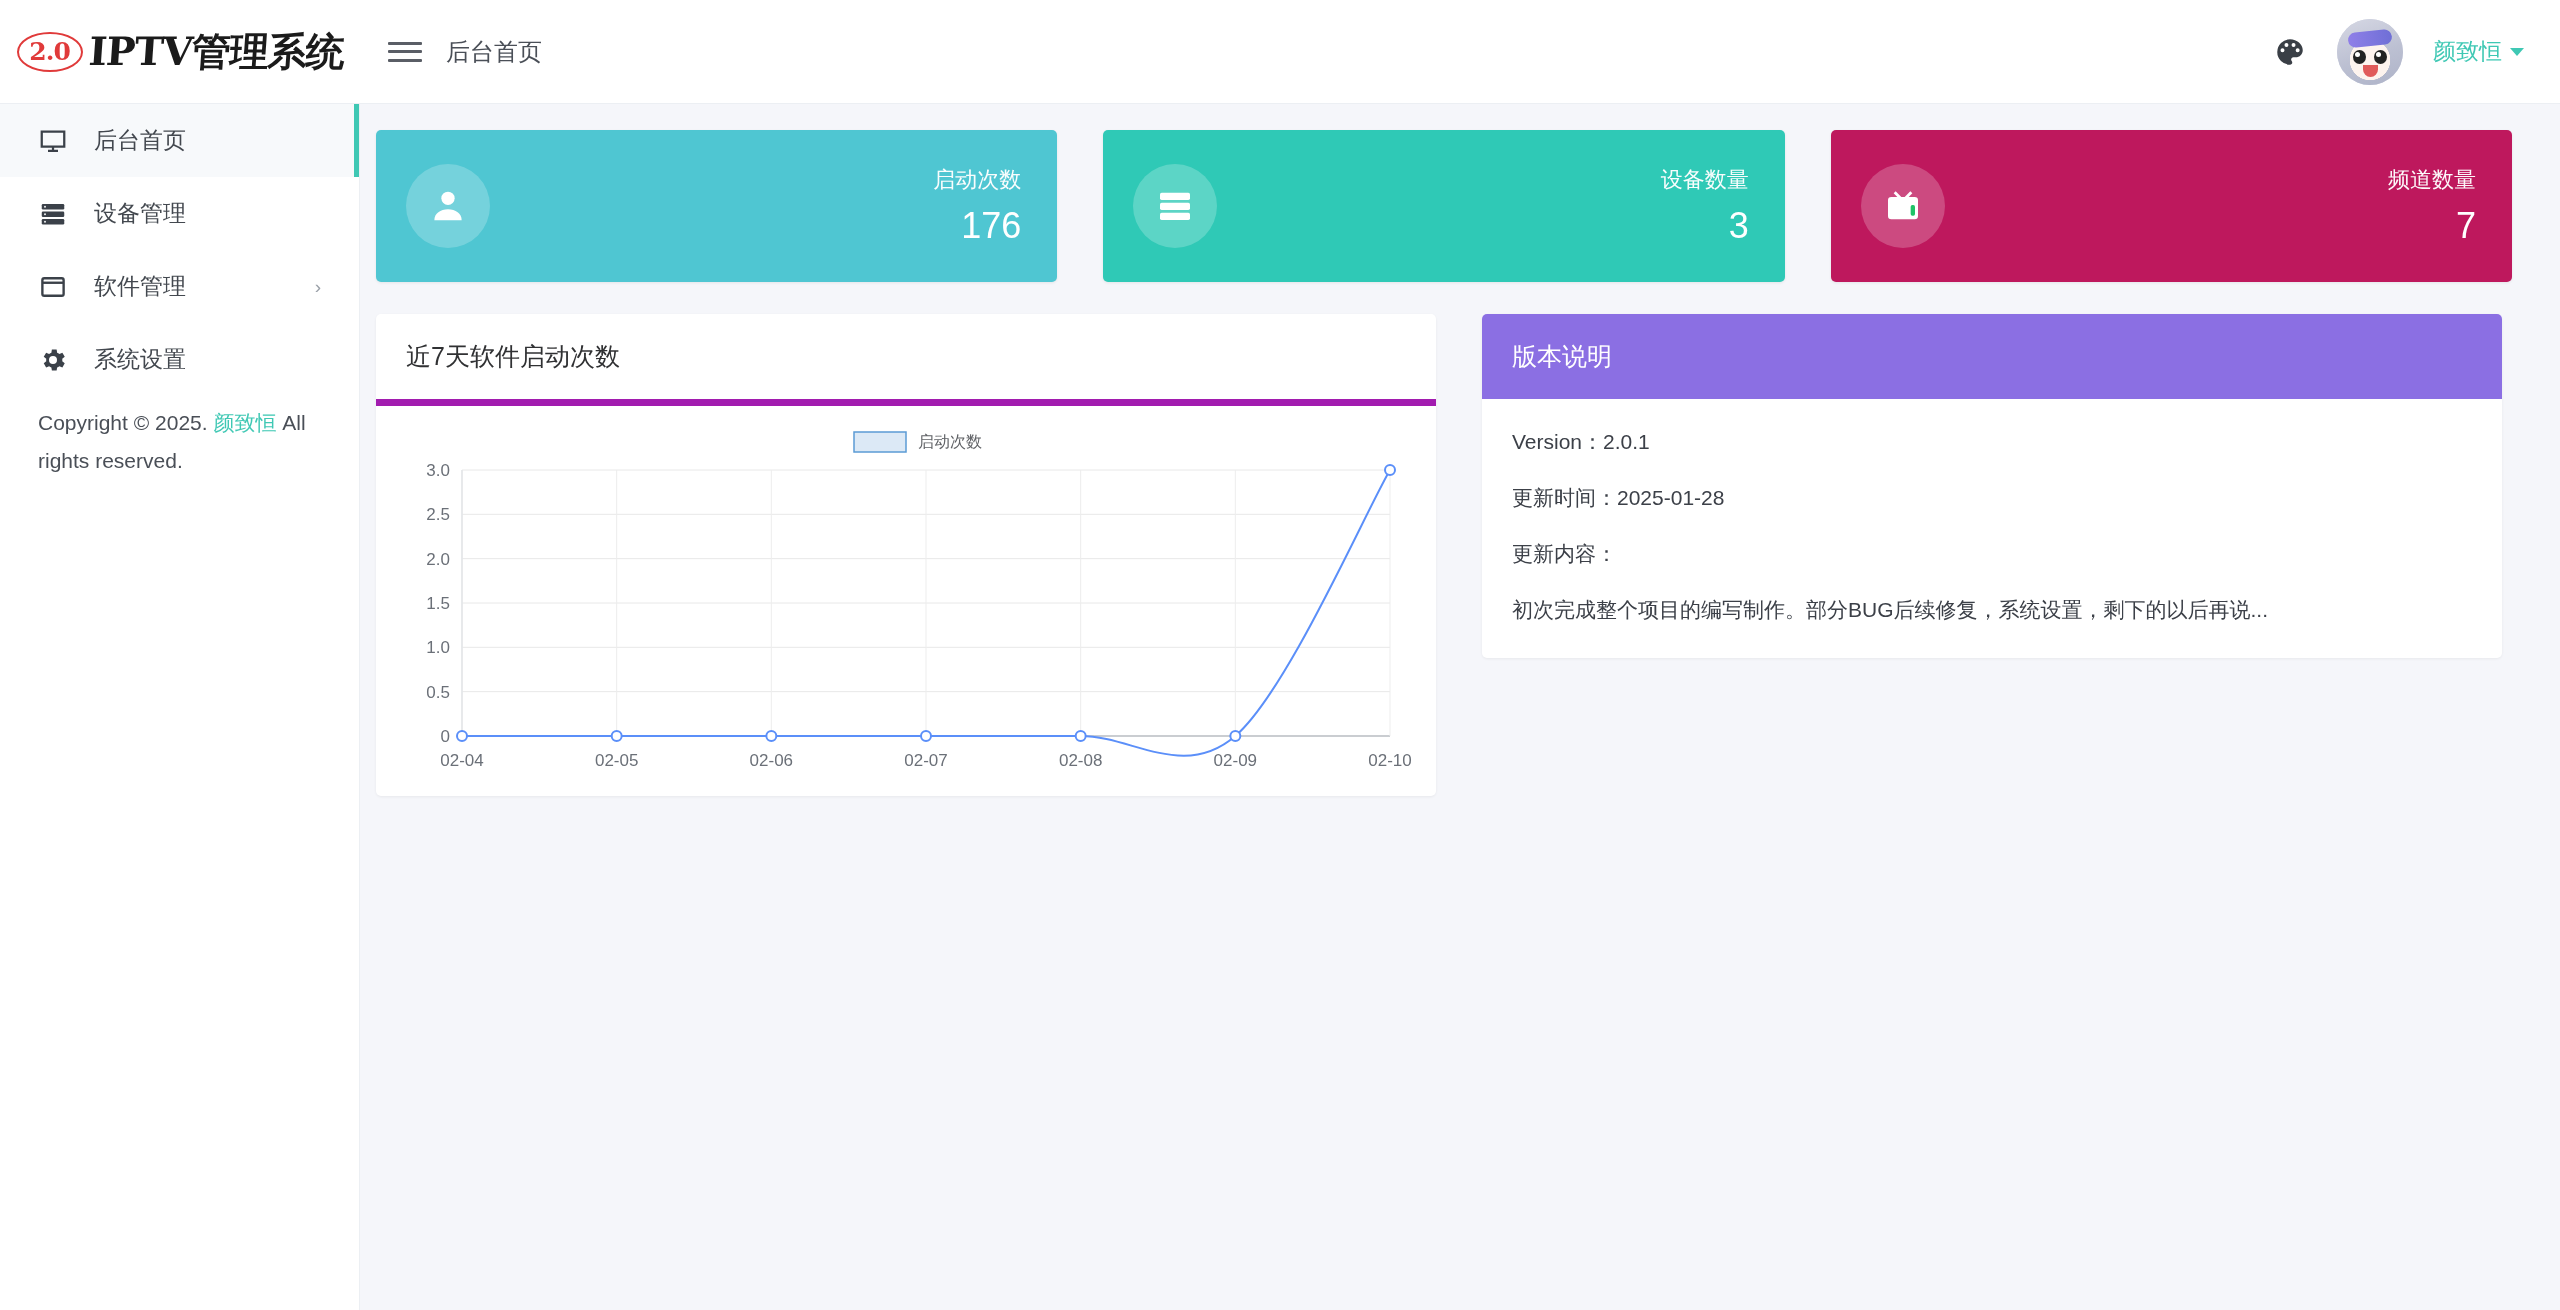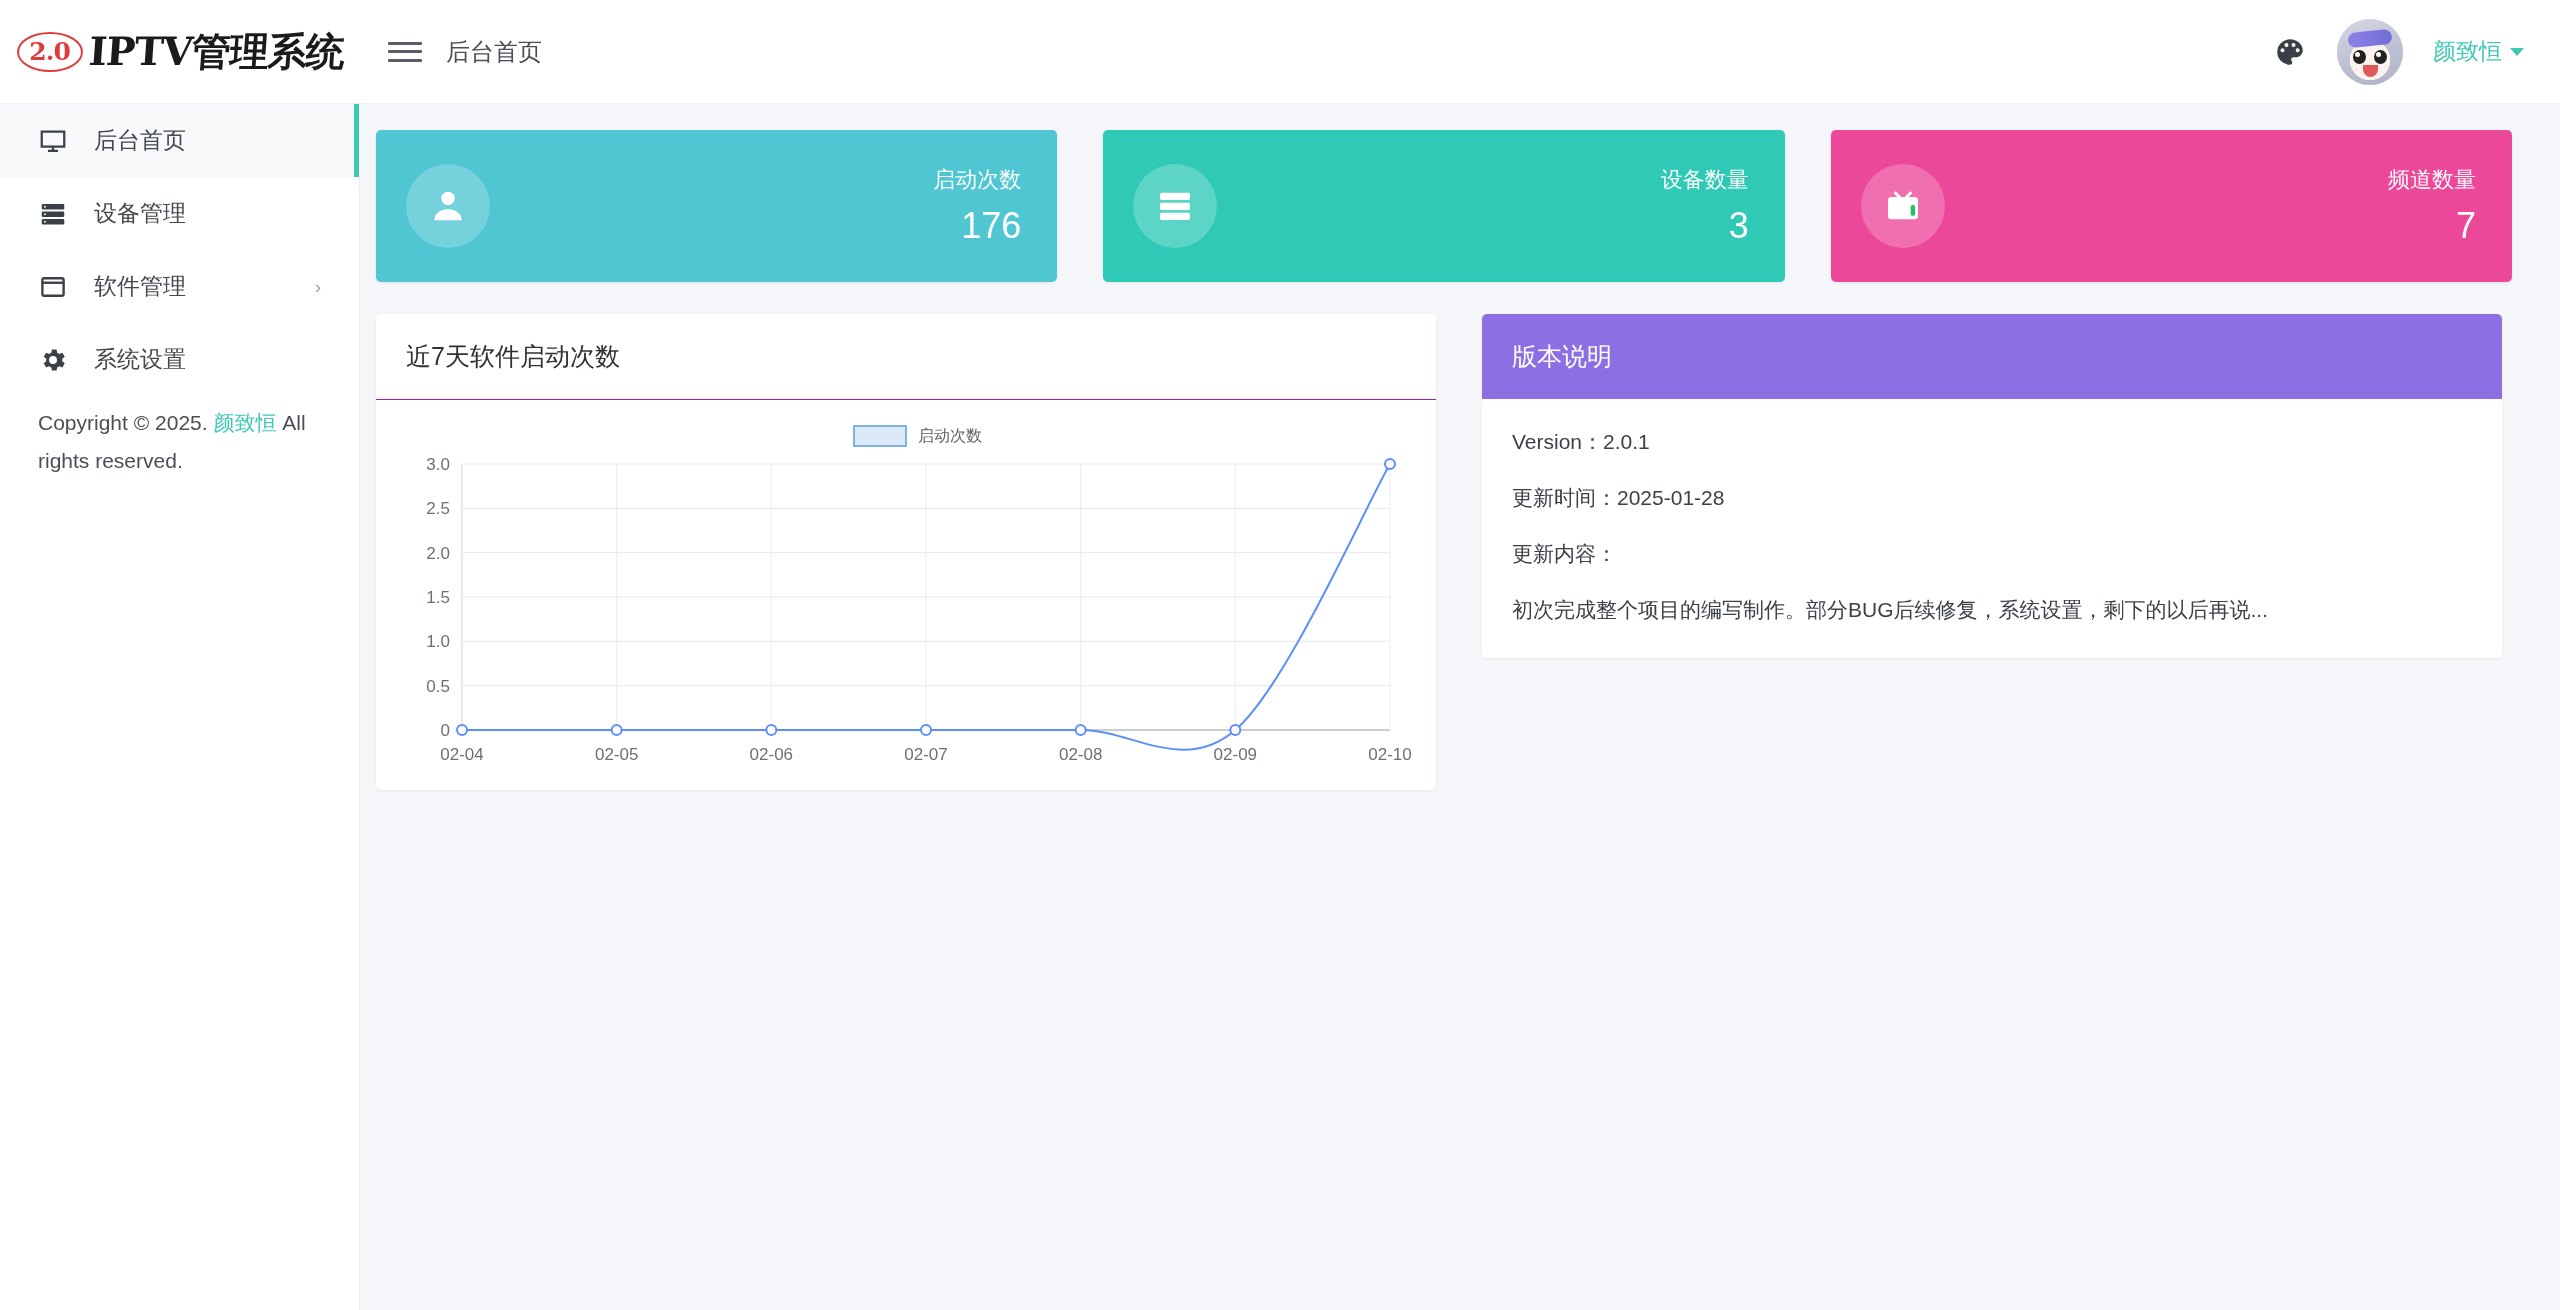--- a/index.html
+++ b/index.html
@@ -107,21 +107,21 @@
   .stat-label { font-size: 22px; margin-bottom: 10px; opacity: .97; }
   .stat-value { font-size: 36px; font-weight: 400; }
 
   .panels { display: flex; gap: 46px; margin-top: 32px; align-items: flex-start; }
   .chart-card {
     width: 1060px; background: #fff; border-radius: 5px;
     box-shadow: 0 1px 3px rgba(0,0,0,.06);
   }
   .chart-head {
     padding: 26px 30px; font-size: 25px; color: #303133;
-    border-bottom: 1px solid #a21caf;
+    border-bottom: 7px solid #a21caf;
   }
   .chart-body { padding: 22px 16px 18px 16px; position: relative; height: 390px; }
 
   .ver-card {
     width: 1020px; background: #fff; border-radius: 5px;
     box-shadow: 0 1px 3px rgba(0,0,0,.06); overflow: hidden;
   }
   .ver-head {
     background: #8b6fe3; color: #fff; font-size: 25px;
     padding: 26px 30px;
@@ -234,21 +234,21 @@
             <rect x="3" y="16" width="18" height="4.4" rx="1"></rect>
         </svg>
       </div>
       <div class="stat-text">
         <div class="stat-label">设备数量</div>
         <div class="stat-value">3</div>
       </div>
     </div>
 
 
-    <div class="stat-card" style="background:#ec4899">
+    <div class="stat-card" style="background:#be185d">
       <div class="stat-ico-wrap">
         <svg viewBox="0 0 24 24">
           <path d="M7.6 3.2 11 6.6h2L16.4 3.2l1.2 1.2-2.2 2.2H19a2 2 0 0 1 2 2v9.4a2 2 0 0 1-2 2H5a2 2 0 0 1-2-2V8.6a2 2 0 0 1 2-2h3.6L6.4 4.4z"></path>
           <rect x="16.6" y="11.4" width="2.6" height="6.4" rx="1" fill="#20c267"></rect>
         </svg>
       </div>
       <div class="stat-text">
         <div class="stat-label">频道数量</div>
         <div class="stat-value">7</div>
       </div>

